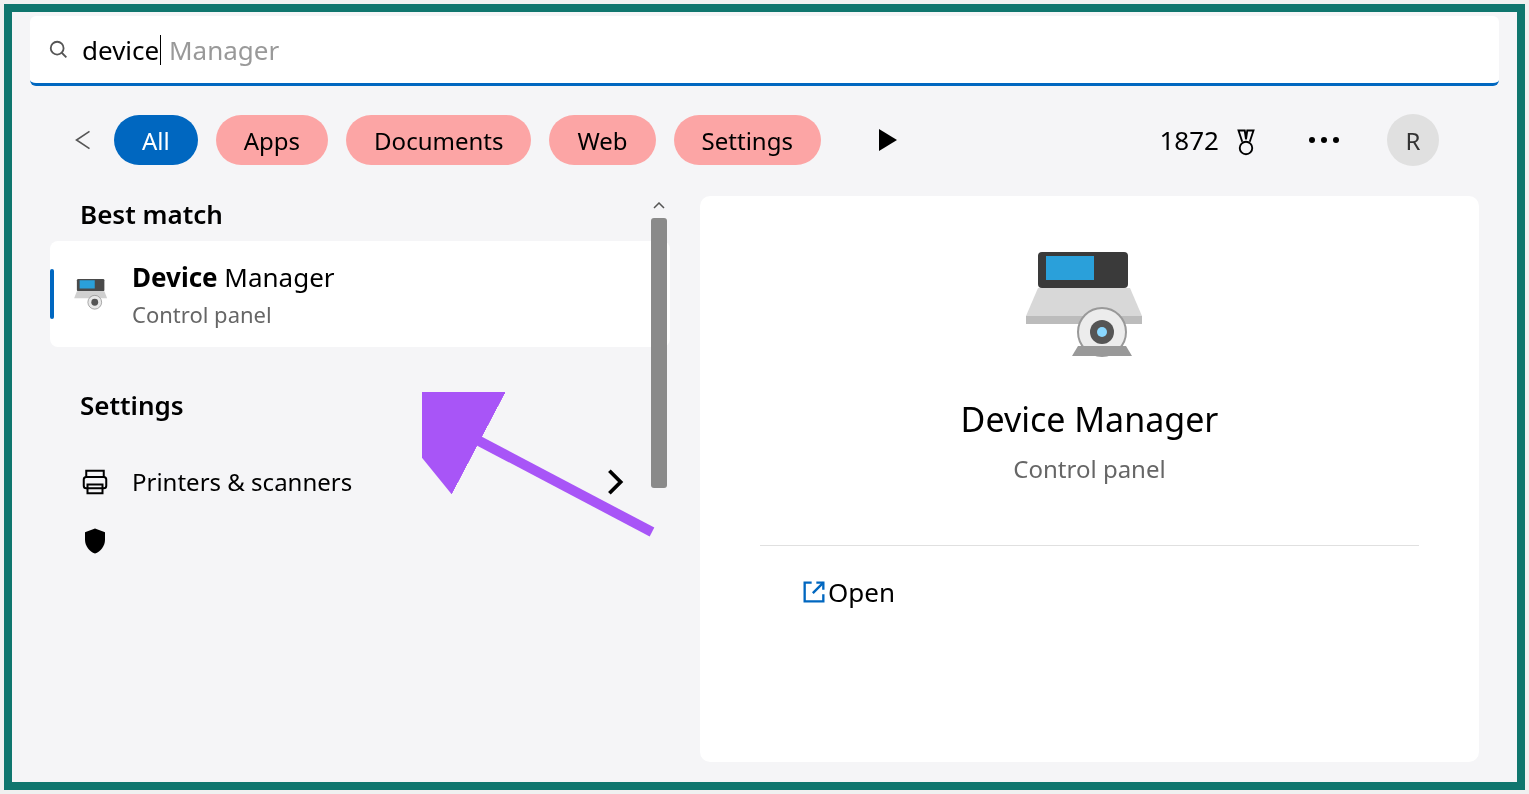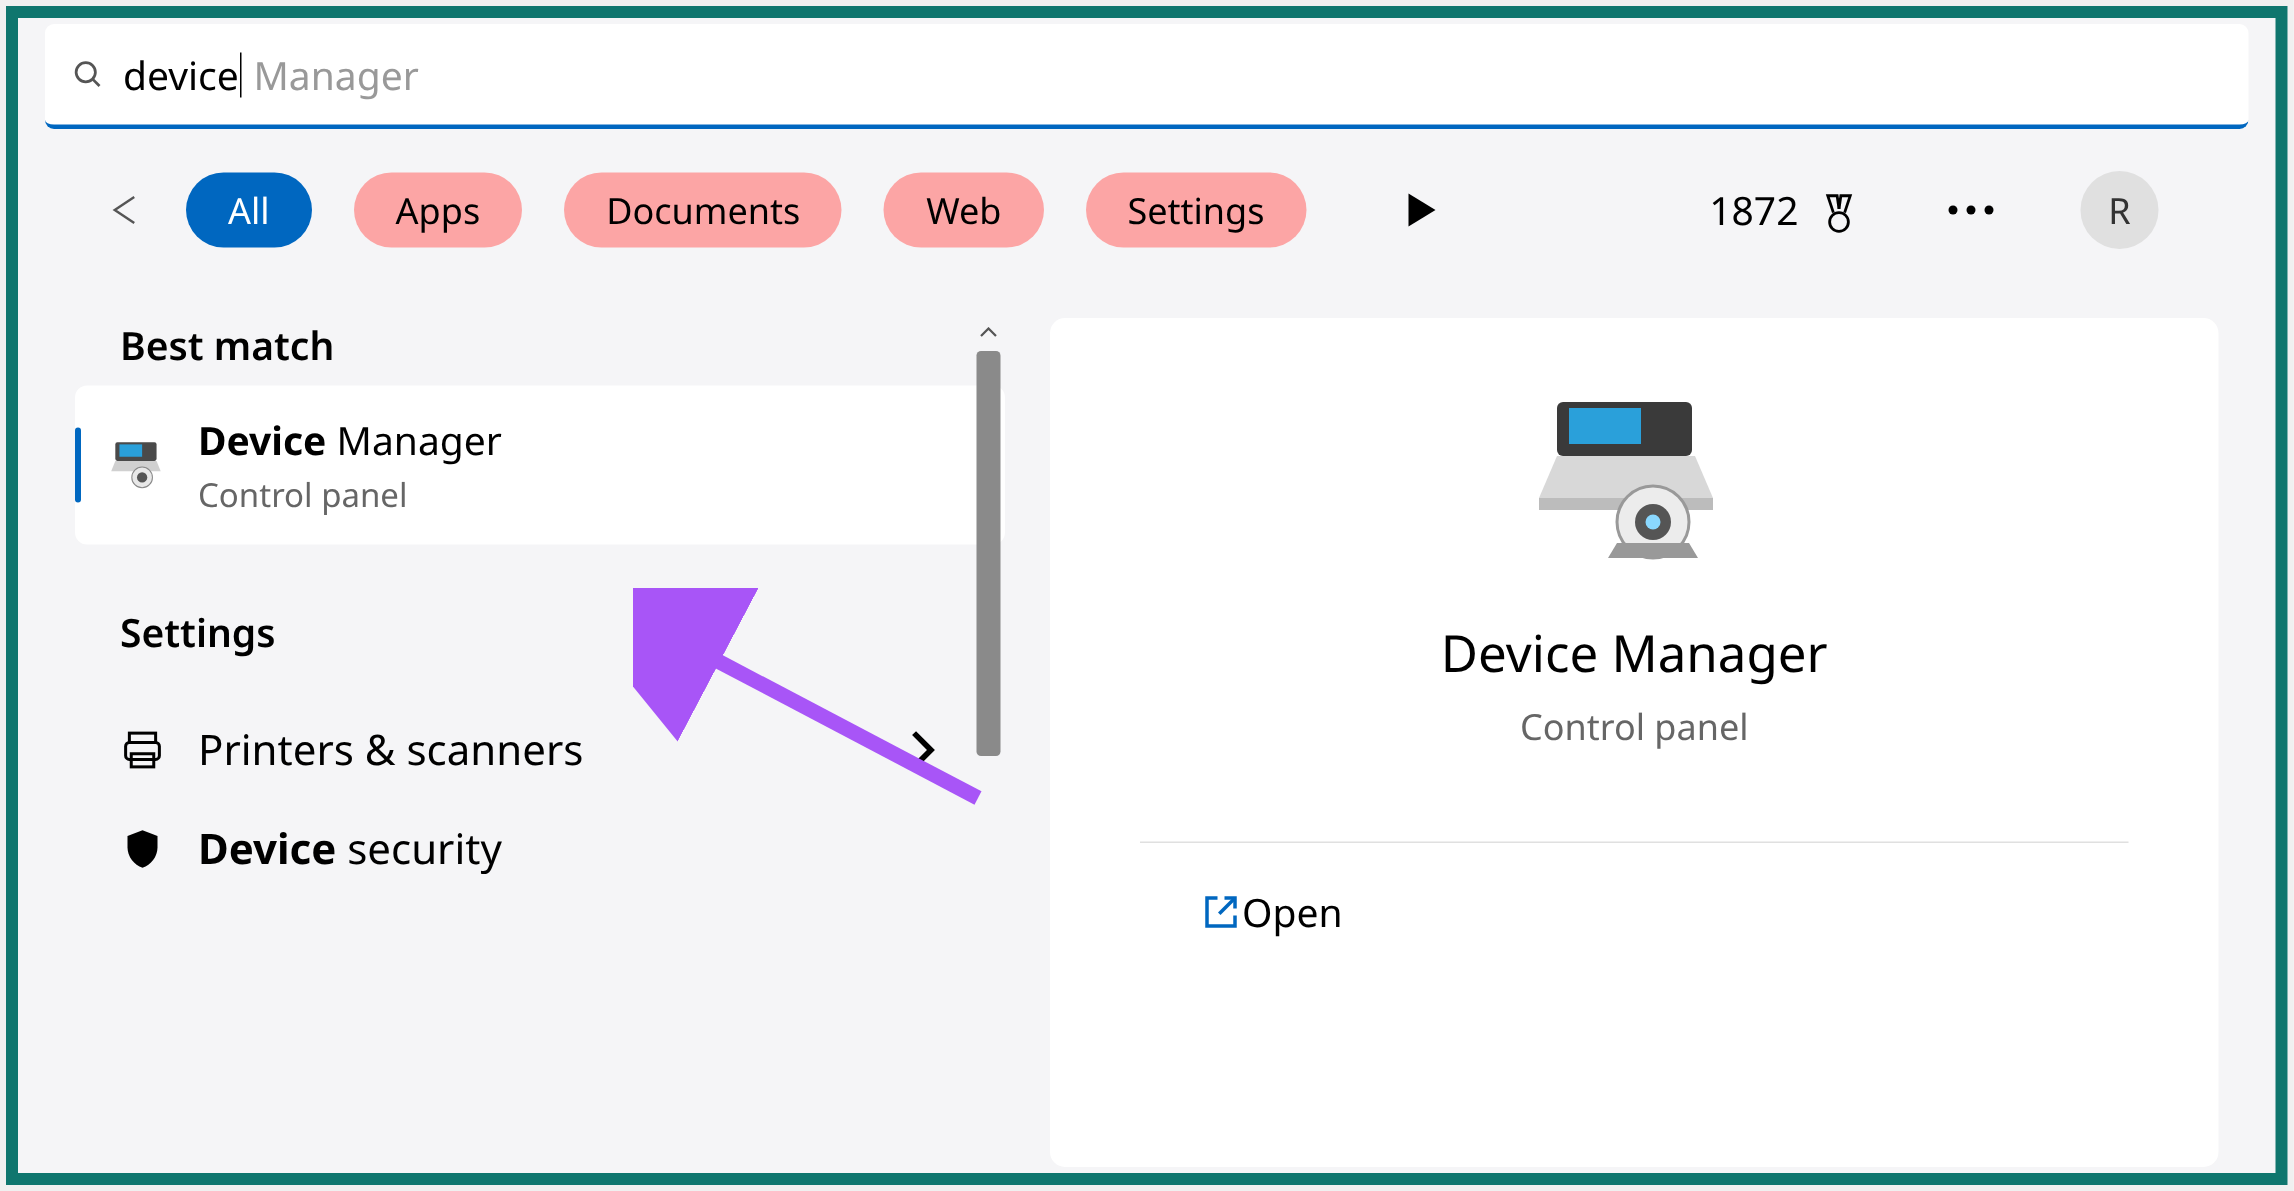--- a/index.html
+++ b/index.html
@@ -4,21 +4,21 @@
 <style>
 *{box-sizing:border-box;margin:0;padding:0;font-family:"Segoe UI Variable","Segoe UI",system-ui,sans-serif}
 body{background:#f0f0f0;width:1529px;height:794px;overflow:hidden;position:relative}
 .outer{position:absolute;inset:4px;background:#f5f5f7;border:8px solid #0f766e;padding:4px 18px 0 18px}
 .searchbar{display:flex;align-items:center;background:#fff;height:70px;border-radius:6px;border-bottom:3px solid #0067c0;padding:0 18px;gap:12px}
 .searchbar svg{width:22px;height:22px;color:#555;flex-shrink:0}
 .search-text{font-size:26px;display:flex;align-items:center;white-space:pre}
 .search-typed{color:#000}
 .search-suggest{color:#999}
 .cursor{display:inline-block;width:1px;height:30px;background:#000;margin:0 1px}
-.tabrow{display:flex;align-items:center;gap:28px;margin:28px 0 46px 0;padding-left:40px;padding-right:60px}
+.tabrow{display:flex;align-items:center;gap:18px;margin:28px 0 30px 0;padding-left:40px;padding-right:60px}
 .back-arrow{width:26px;height:26px;color:#555}
 .pill{height:50px;display:flex;align-items:center;padding:0 28px;border-radius:25px;font-size:24px;background:#fca5a5;color:#000;cursor:pointer;border:none}
 .pill.active{background:#0067c0;color:#fff}
 .play{margin-left:40px;width:0;height:0;border-left:18px solid #000;border-top:11px solid transparent;border-bottom:11px solid transparent}
 .spacer{flex:1}
 .points{font-size:26px;display:flex;align-items:flex-end;gap:12px;margin-right:30px}
 .dots{display:flex;gap:6px;margin-right:30px}
 .dots span{width:6px;height:6px;border-radius:50%;background:#000}
 .avatar{width:52px;height:52px;border-radius:50%;background:#e0e0e0;display:flex;align-items:center;justify-content:center;font-size:24px;color:#333}
 .content{display:flex;gap:30px;position:relative;height:calc(100% - 200px)}
@@ -26,21 +26,21 @@
 .section-header{font-size:26px;font-weight:600;margin-bottom:9px;padding-left:20px}
 .best-item{display:flex;align-items:center;background:#fff;border-radius:8px;padding:18px 20px;gap:18px;position:relative;margin-left:-10px}
 .best-item::before{content:"";position:absolute;left:0;top:28px;bottom:28px;width:4px;background:#0067c0;border-radius:2px}
 .dm-icon-sm{width:44px;height:44px;flex-shrink:0}
 .best-title{font-size:26px;color:#000}
 .best-title .bold{font-weight:700}
 .best-sub{font-size:22px;color:#666;margin-top:4px}
 .settings-header{font-size:26px;font-weight:600;margin:40px 0 28px 0;padding-left:20px}
 .set-row{display:flex;align-items:center;padding:14px 20px;gap:22px}
 .set-row svg{width:30px;height:30px;color:#000;flex-shrink:0}
-.set-label{font-size:28px;flex:1}
+.set-label{font-size:24px;flex:1}
 .set-label .bold{font-weight:700}
 .chev{width:14px;height:14px;color:#555;margin-right:20px}
 .scroll{position:absolute;right:0;top:0;width:22px;display:flex;flex-direction:column;align-items:center}
 .scroll-up{width:20px;height:20px;display:flex;align-items:center;justify-content:center}
 .scroll-thumb{width:16px;height:270px;background:#8a8a8a;border-radius:3px;margin-top:2px}
 .right{flex:1;background:#fff;border-radius:10px;padding:50px 60px 0 60px;margin-right:20px;display:flex;flex-direction:column;align-items:center}
 .dm-icon-lg{width:140px;height:120px;margin-bottom:30px}
 .right-title{font-size:34px;font-weight:400}
 .right-sub{font-size:24px;color:#666;margin-top:10px}
 .divider{width:100%;height:1px;background:#e0e0e0;margin-top:60px}
@@ -123,21 +123,20 @@
         <div class="set-label">Printers &amp; scanners</div>
         <svg class="chev" viewBox="0 0 10 16" fill="none" stroke="currentColor" stroke-width="2">
             <path d="M2 2 L8 8 L2 14"></path>
           </svg>
       </div>
 
       <div class="set-row">
         <svg viewBox="0 0 24 24" fill="currentColor">
             <path d="M12 2 L20 5 V11 C20 16 16.5 20.5 12 22 C7.5 20.5 4 16 4 11 V5 Z"></path>
           </svg>
-        <div class="set-label"><span class="bold">Device</span><span> security</span></div>
       </div>
 
       <div class="scroll">
         <div class="scroll-up">
           <svg width="12" height="8" viewBox="0 0 12 8" fill="none" stroke="#555" stroke-width="1.5">
               <path d="M1 6 L6 1 L11 6"></path>
             </svg>
         </div>
         <div class="scroll-thumb"></div>
       </div>

